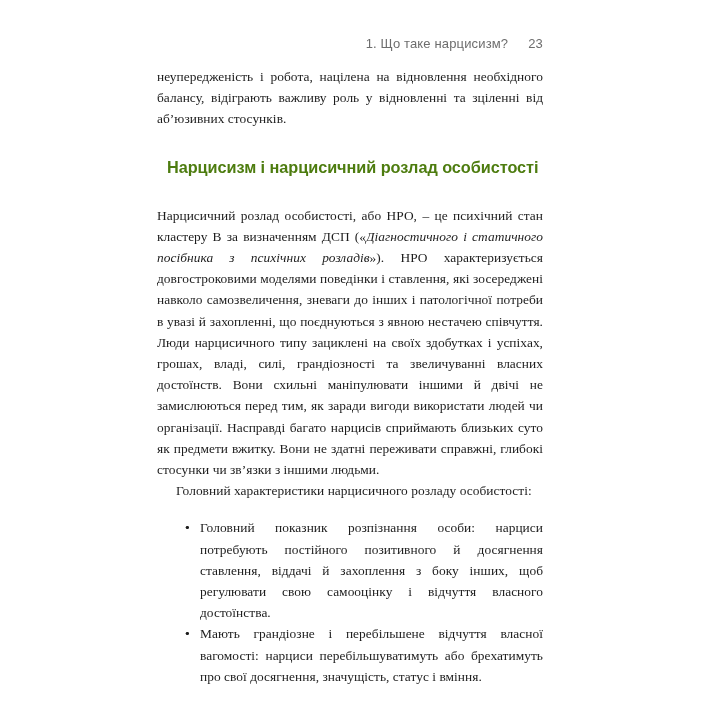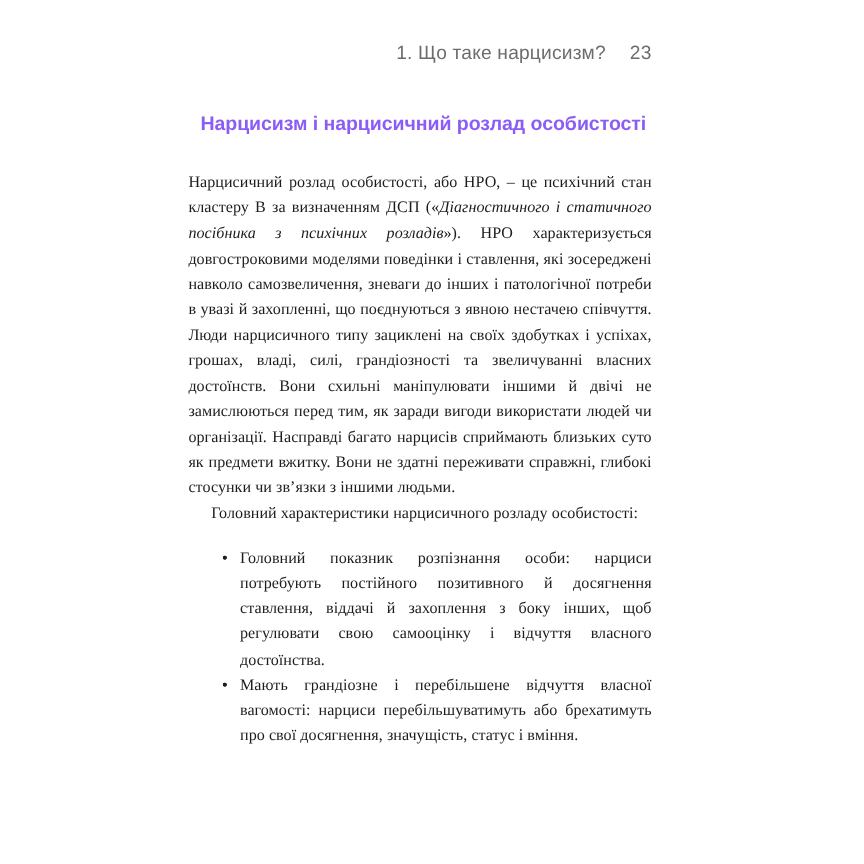--- a/index.html
+++ b/index.html
@@ -26,21 +26,21 @@
   
   .running-head {
     position: absolute;
     top: 36px;
     left: 157px;
     width: 386px;
     display: flex;
     justify-content: flex-end;
     align-items: flex-start;
     font-family: "Liberation Sans", "DejaVu Sans", sans-serif;
-    font-size: 16px;
+    font-size: 13px;
     letter-spacing: 0.15px;
     color: #6d6d6d;
   }
   .running-head .chapter-title {
     white-space: nowrap;
   }
   .running-head .folio {
     margin-left: 20px;
     font-variant-numeric: lining-nums;
   }
@@ -76,21 +76,21 @@
 
   
   h2.section-heading {
     margin: 0;
     padding: 0;
     font-family: "Liberation Sans", "DejaVu Sans", sans-serif;
     font-size: 16.3px;
     font-weight: 600;
     line-height: 20px;
     letter-spacing: -0.05px;
-    color: #8b5cf6;
+    color: #4d7c0f;
     text-indent: 10px;
     white-space: nowrap;
   }
   .heading-gap-before { height: 27px; }
   .heading-gap-after  { height: 28px; }
   .list-gap-before    { height: 16px; }
 
   
   ul.feature-list {
     margin: 0;
@@ -124,20 +124,21 @@
 
 <div class="page">
 
   <div class="running-head">
     <span class="chapter-title">1. Що таке нарцисизм?</span>
     <span class="folio">23</span>
   </div>
 
   <div class="textblock">
 
+    <p class="body lead">неупередженість і робота, націлена на відновлення необхідного балансу, відіграють важливу роль у відновленні та зціленні від аб’юзивних стосунків.</p>
 
     <div class="heading-gap-before"></div>
 
     <h2 class="section-heading">Нарцисизм і нарцисичний розлад особистості</h2>
 
     <div class="heading-gap-after"></div>
 
     <p class="body lead"><span>Нарцисичний розлад особистості, або НРО, – це психічний стан кластеру B за визначенням ДСП («</span><span class="italic">Діагностичного і статичного посібника з психічних розладів</span><span>»). НРО характеризується довгостроковими моделями поведінки і ставлення, які зосереджені навколо самозвеличення, зневаги до інших і патологічної потреби в увазі й захопленні, що поєднуються з явною нестачею співчуття. Люди нарцисичного типу зациклені на своїх здобутках і успіхах, грошах, владі, силі, грандіозності та звеличуванні власних достоїнств. Вони схильні маніпулювати іншими й двічі не замислюються перед тим, як заради вигоди використати людей чи організації. Насправді багато нарцисів сприймають близьких суто як предмети вжитку. Вони не здатні переживати справжні, глибокі стосунки чи зв’язки з іншими людьми.</span></p>
 
     <p class="body indented">Головний характеристики нарцисичного розладу особистості:</p>

